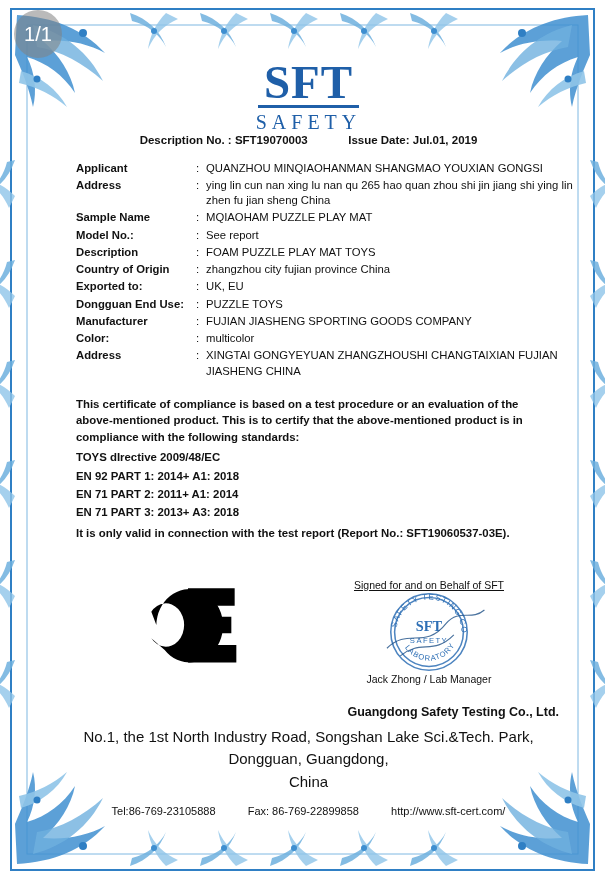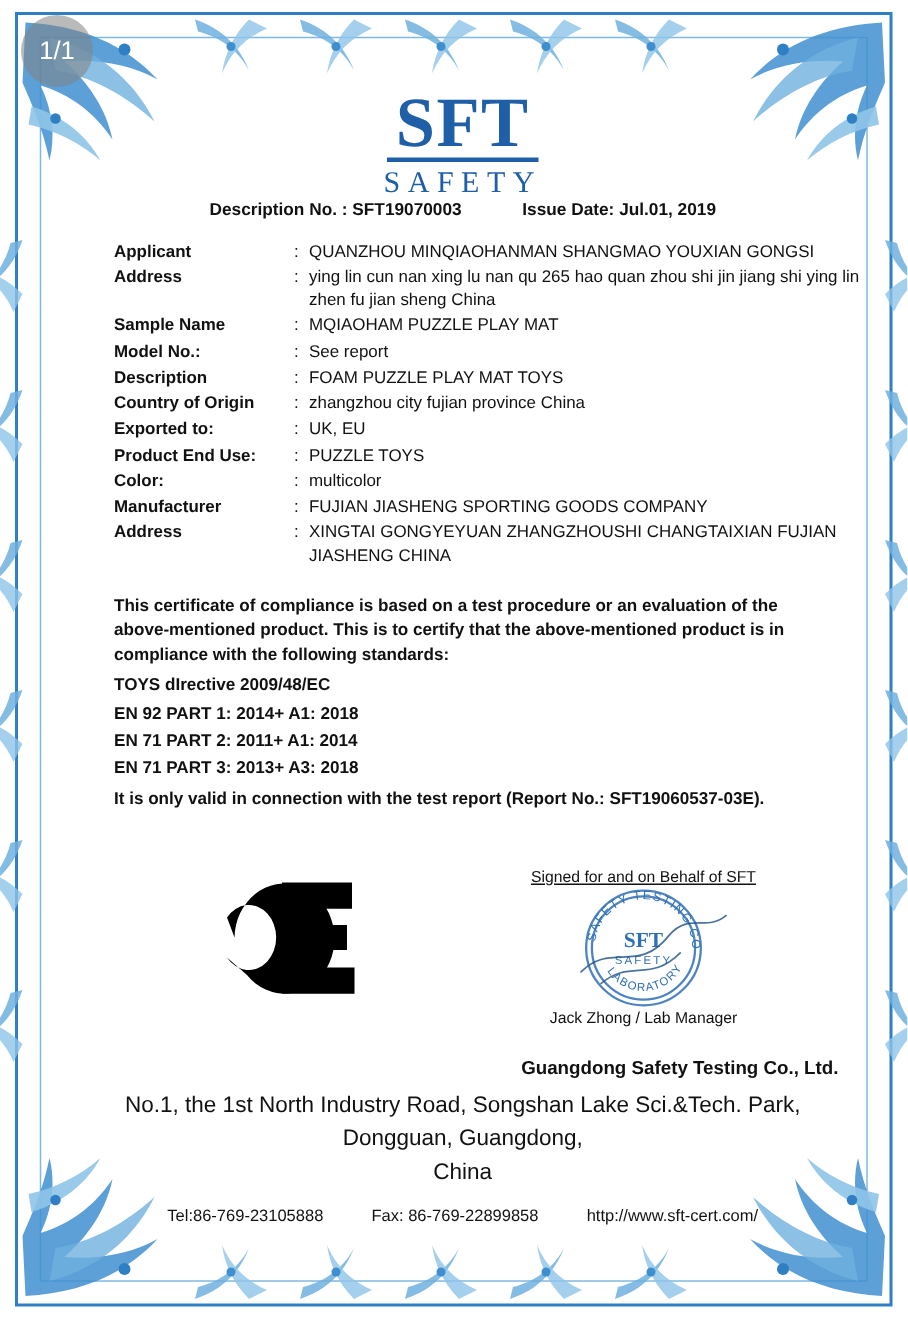--- a/index.html
+++ b/index.html
@@ -16,21 +16,21 @@
     background:#fff;
   }
   .orn-svg{
     position:absolute;left:0;top:0;width:605px;height:879px;
     pointer-events:none;
   }
   .page-badge{
     position:absolute;left:14px;top:10px;
     width:48px;height:48px;border-radius:50%;
     background:rgba(130,130,130,0.55);
-    color:#fff;font-size:17px;
+    color:#fff;font-size:20px;
     display:flex;align-items:center;justify-content:center;
     z-index:20;
   }
 
   .content{
     position:absolute;
     left:58px;right:46px;top:42px;
     z-index:5;
   }
 
@@ -322,33 +322,33 @@
           <td class="label">Country of Origin</td>
           <td class="colon">:</td>
           <td class="value">zhangzhou city fujian province China</td>
         </tr>
         <tr>
           <td class="label">Exported to:</td>
           <td class="colon">:</td>
           <td class="value">UK, EU</td>
         </tr>
         <tr>
-          <td class="label">Product End Use:</td>
+          <td class="label">Dongguan End Use:</td>
           <td class="colon">:</td>
           <td class="value">PUZZLE TOYS</td>
         </tr>
         <tr>
+          <td class="label">Manufacturer</td>
+          <td class="colon">:</td>
+          <td class="value">FUJIAN JIASHENG SPORTING GOODS COMPANY</td>
+        </tr>
+        <tr>
           <td class="label">Color:</td>
           <td class="colon">:</td>
           <td class="value">multicolor</td>
-        </tr>
-        <tr>
-          <td class="label">Manufacturer</td>
-          <td class="colon">:</td>
-          <td class="value">FUJIAN JIASHENG SPORTING GOODS COMPANY</td>
         </tr>
         <tr>
           <td class="label">Address</td>
           <td class="colon">:</td>
           <td class="value">XINGTAI GONGYEYUAN ZHANGZHOUSHI CHANGTAIXIAN FUJIAN JIASHENG CHINA</td>
         </tr>
       </tbody>
     </table>
 
     <div class="para">This certificate of compliance is based on a test procedure or an evaluation of the above-mentioned product. This is to certify that the above-mentioned product is in compliance with the following standards:</div>

